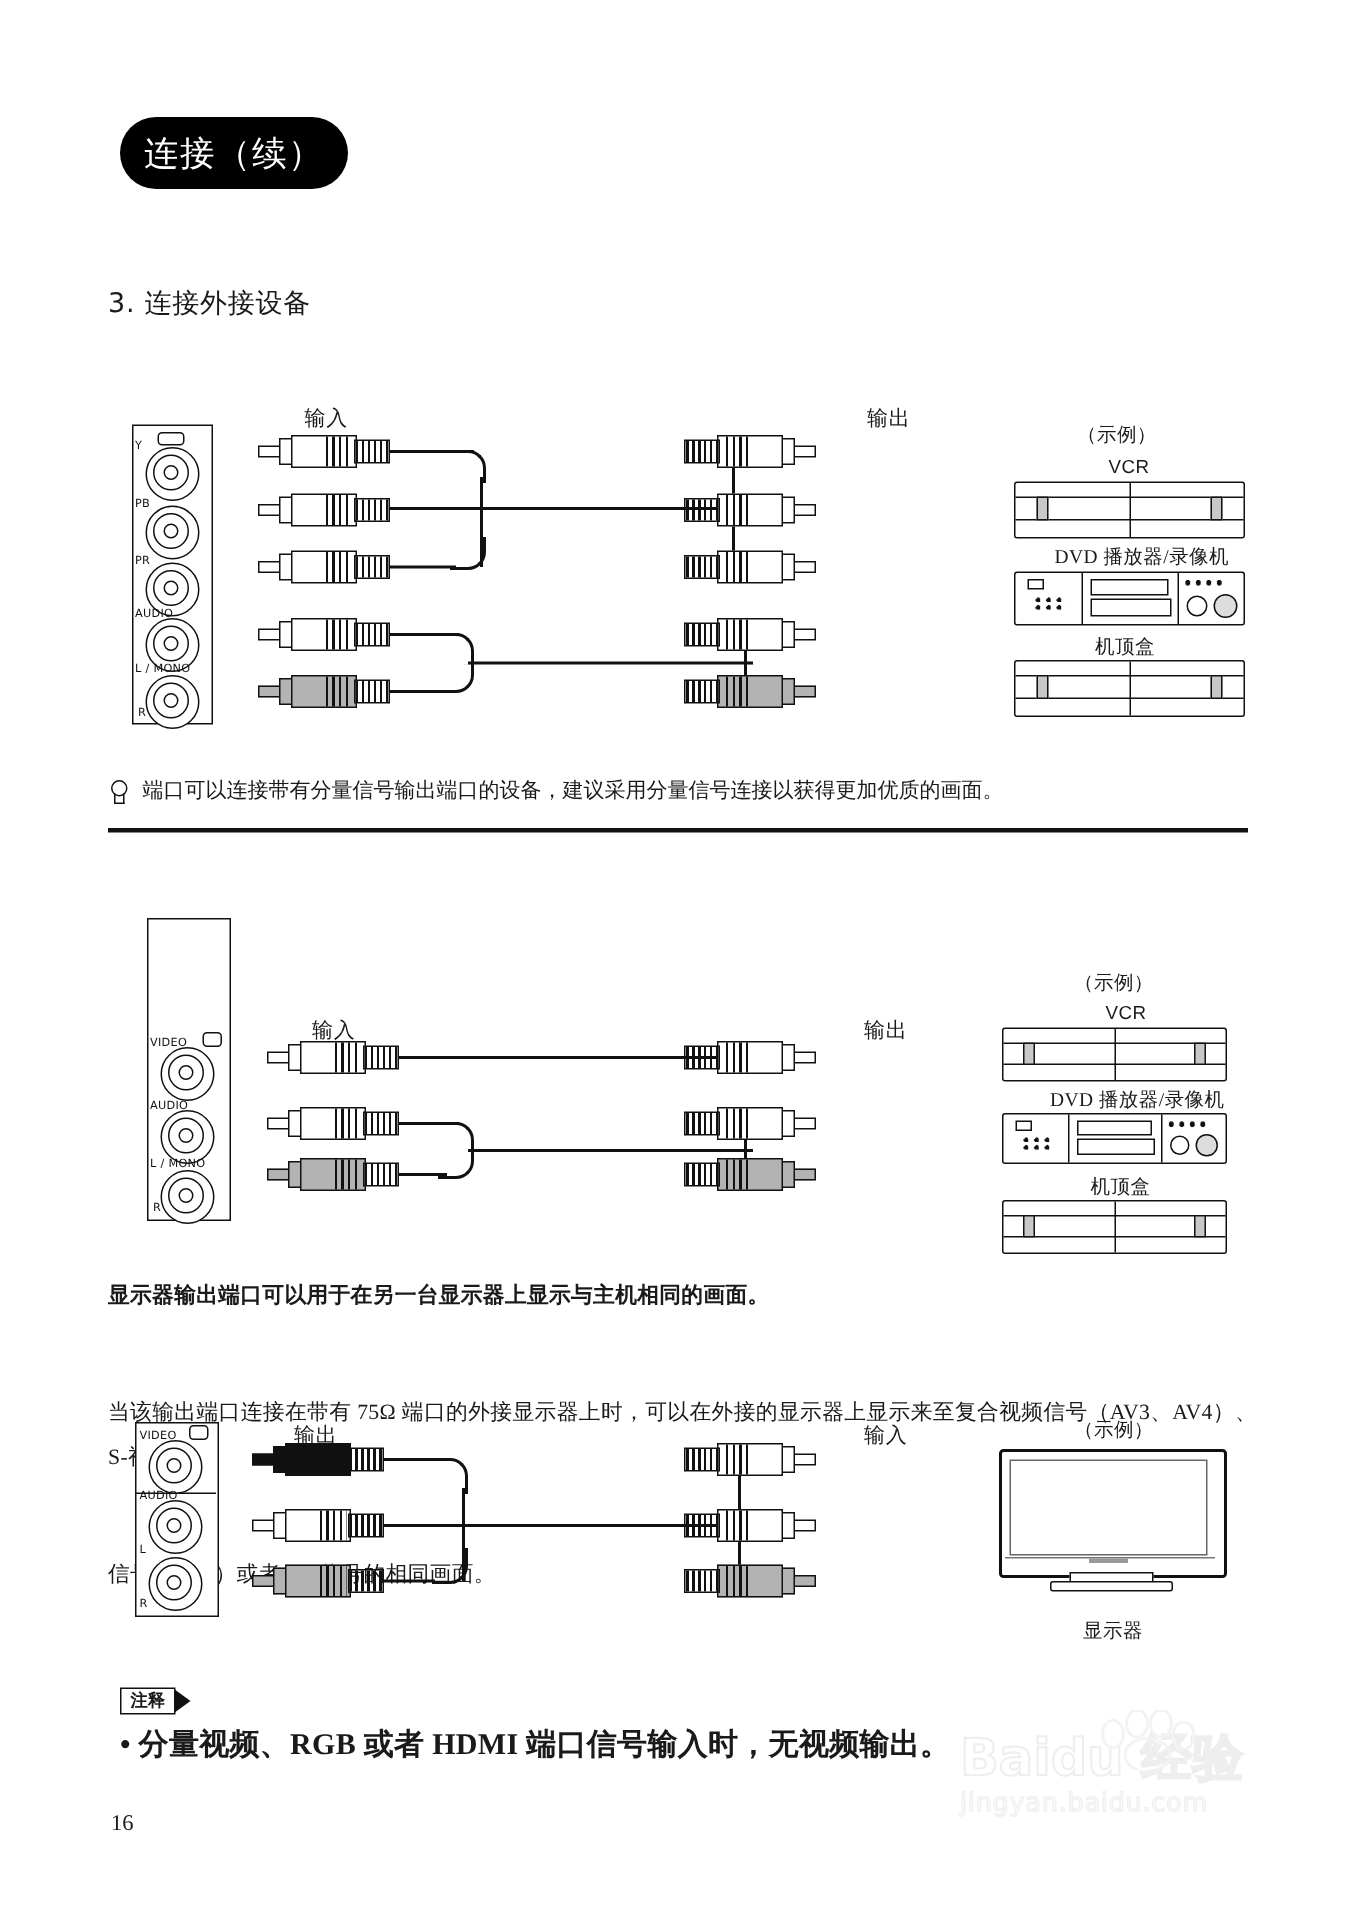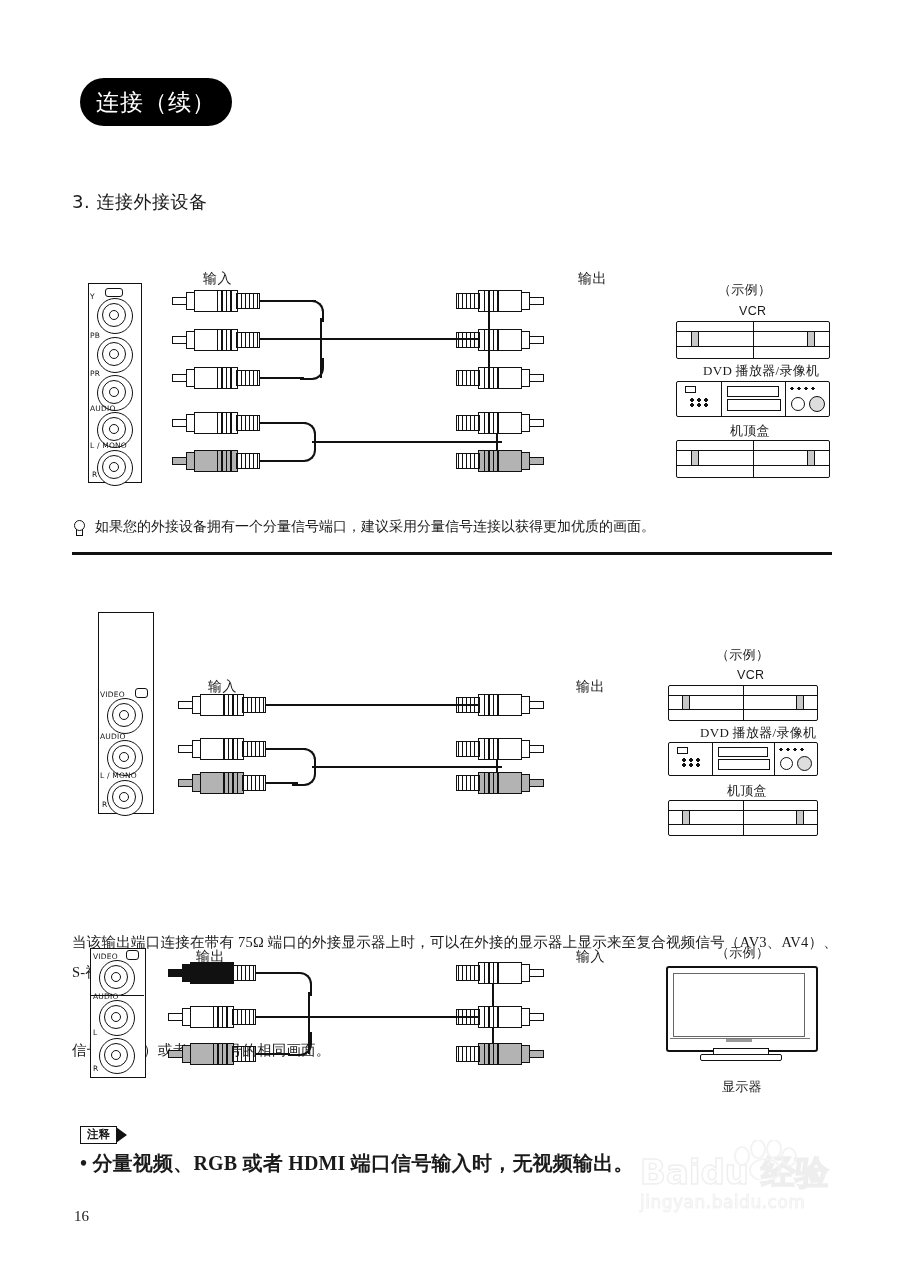--- a/index.html
+++ b/index.html
@@ -442,21 +442,21 @@
     <div class="dev" style="left:676px;top:440px;width:152px;height:36px;border:1.5px solid #111;border-radius:2px;background:#fff;">
       <div style="position:absolute;left:0;right:0;top:9px;height:14px;border-top:1.2px solid #111;border-bottom:1.2px solid #111;"></div>
       <div style="position:absolute;left:76px;top:0;bottom:0;width:1.2px;background:#111;"></div>
       <div style="position:absolute;left:14px;top:9px;width:6px;height:14px;background:#c8c8c8;border:1px solid #111;"></div>
       <div style="position:absolute;left:130px;top:9px;width:6px;height:14px;background:#c8c8c8;border:1px solid #111;"></div>
     </div>
   </div>
 
   <div class="tip-row">
     <span class="bulb"></span>
-    <span>如果您的外接设备拥有一个分量信号端口，建议采用分量信号连接以获得更加优质的画面。</span>
+    <span>端口可以连接带有分量信号输出端口的设备，建议采用分量信号连接以获得更加优质的画面。</span>
   </div>
   <div class="hr hr-1"></div>
 
 
   <div class="diagram" style="left:0;top:0;width:904px;height:0;">
     <div class="panel" style="left:98px;top:612px;width:54px;height:200px;"></div>
     <div class="jack" style="left:107px;top:698px;"></div>
     <div class="jacklab" style="left:100px;top:690px;">VIDEO</div>
     <div style="position:absolute;left:135px;top:688px;width:11px;height:8px;border:1.3px solid #111;border-radius:3px;"></div>
     <div class="jack" style="left:107px;top:740px;"></div>
@@ -542,20 +542,21 @@
     </div>
     <div class="devlab" style="left:727px;top:782px;">机顶盒</div>
     <div class="dev" style="left:668px;top:800px;width:148px;height:34px;border:1.5px solid #111;border-radius:2px;background:#fff;">
       <div style="position:absolute;left:0;right:0;top:9px;height:13px;border-top:1.2px solid #111;border-bottom:1.2px solid #111;"></div>
       <div style="position:absolute;left:74px;top:0;bottom:0;width:1.2px;background:#111;"></div>
       <div style="position:absolute;left:13px;top:9px;width:6px;height:13px;background:#c8c8c8;border:1px solid #111;"></div>
       <div style="position:absolute;left:127px;top:9px;width:6px;height:13px;background:#c8c8c8;border:1px solid #111;"></div>
     </div>
   </div>
 
+  <div class="body-text t-mon1">显示器输出端口可以用于在另一台显示器上显示与主机相同的画面。</div>
   <div class="body-text t-mon2">
     <span class="ln">当该输出端口连接在带有 75Ω 端口的外接显示器上时，可以在外接的显示器上显示来至复合视频信号（AV3、AV4）、S-视频</span>
     <span class="ln">信号（AV4）或者 RF 信号的相同画面。</span>
   </div>
 
   <div class="diagram" style="left:0;top:0;width:904px;height:0;">
     <div class="panel" style="left:90px;top:948px;width:54px;height:128px;"></div>
     <div style="position:absolute;left:90px;top:995px;width:54px;height:1.4px;background:#111;"></div>
     <div class="jack" style="left:99px;top:960px;"></div>
     <div class="jacklab" style="left:93px;top:952px;">VIDEO</div>

